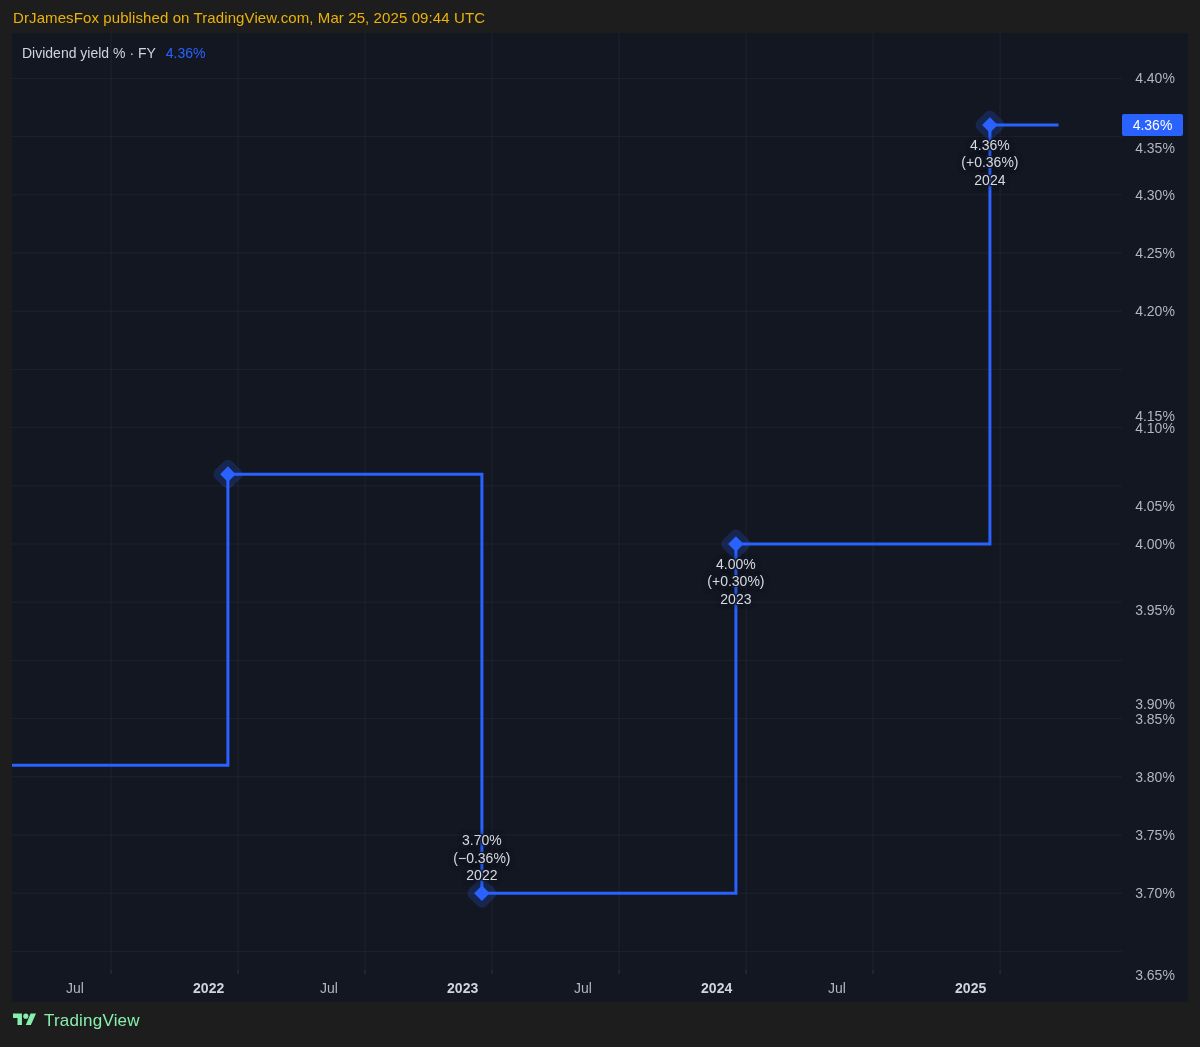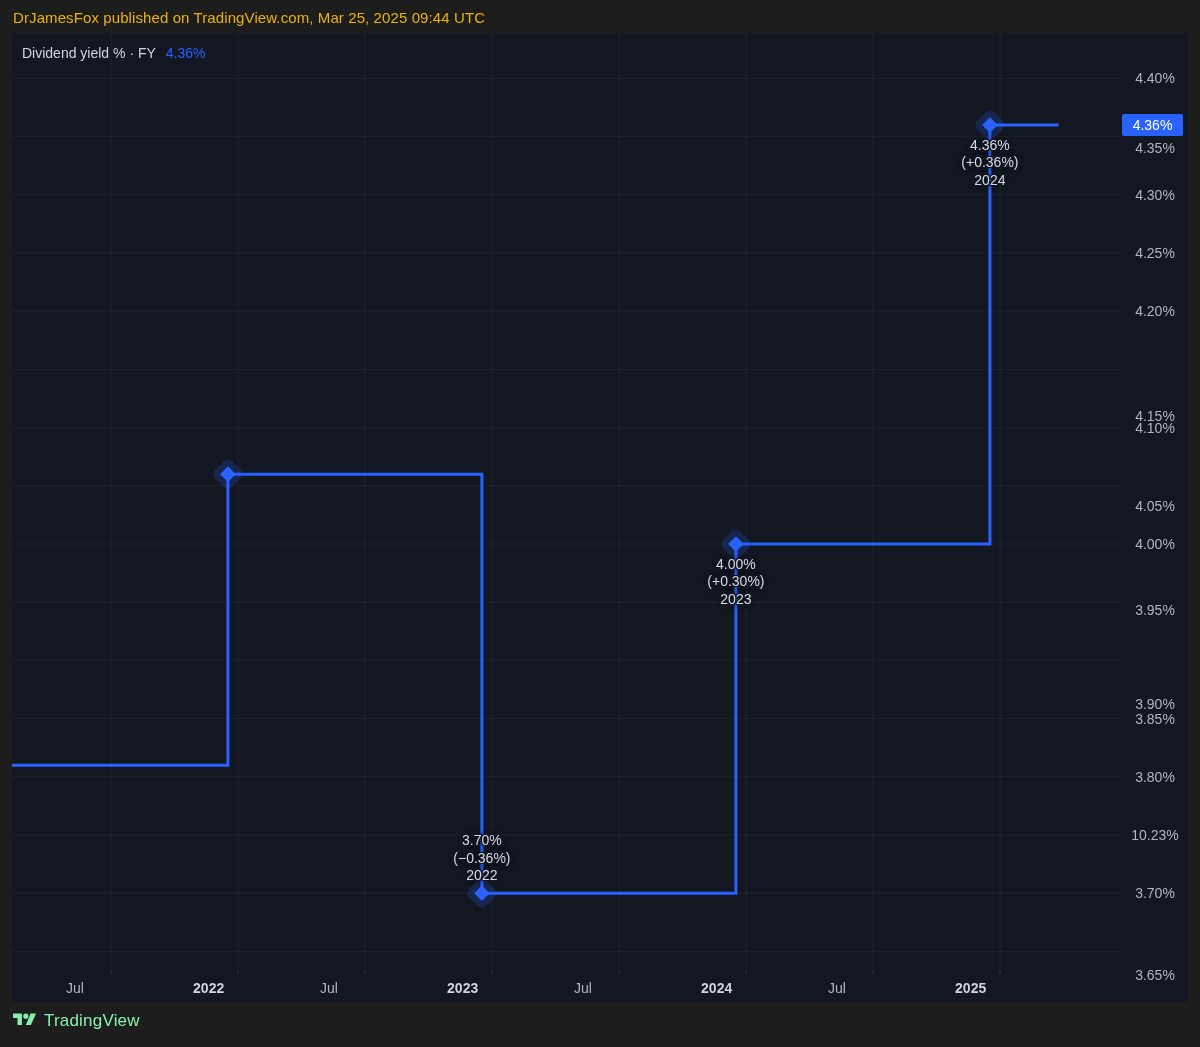--- a/index.html
+++ b/index.html
@@ -114,21 +114,21 @@
       <div class="ylab" style="top: 210.991px;">4.25%</div>
       <div class="ylab" style="top: 269.19px;">4.20%</div>
       <div class="ylab" style="top: 327.389px; margin-top: 47px;">4.15%</div>
       <div class="ylab" style="top: 385.588px;">4.10%</div>
       <div class="ylab" style="top: 464px;">4.05%</div>
       <div class="ylab" style="top: 501.985px;">4.00%</div>
       <div class="ylab" style="top: 568px;">3.95%</div>
       <div class="ylab" style="top: 648px; margin-top: 14px;">3.90%</div>
       <div class="ylab" style="top: 676.581px;">3.85%</div>
       <div class="ylab" style="top: 734.78px;">3.80%</div>
-      <div class="ylab" style="top: 792.979px;">10.23%</div>
+      <div class="ylab" style="top: 792.979px;">3.75%</div>
       <div class="ylab" style="top: 851.178px;">3.70%</div>
       <div class="ylab" style="top: 933px;">3.65%</div>
       <div class="xlab" style="left: 54.0618px;">Jul</div>
       <div class="xlab major" style="left: 181.064px;">2022</div>
       <div class="xlab" style="left: 308.066px;">Jul</div>
       <div class="xlab major" style="left: 435.069px;">2023</div>
       <div class="xlab" style="left: 562.071px;">Jul</div>
       <div class="xlab major" style="left: 689.073px;">2024</div>
       <div class="xlab" style="left: 816.076px;">Jul</div>
       <div class="xlab major" style="left: 943.078px;">2025</div>

